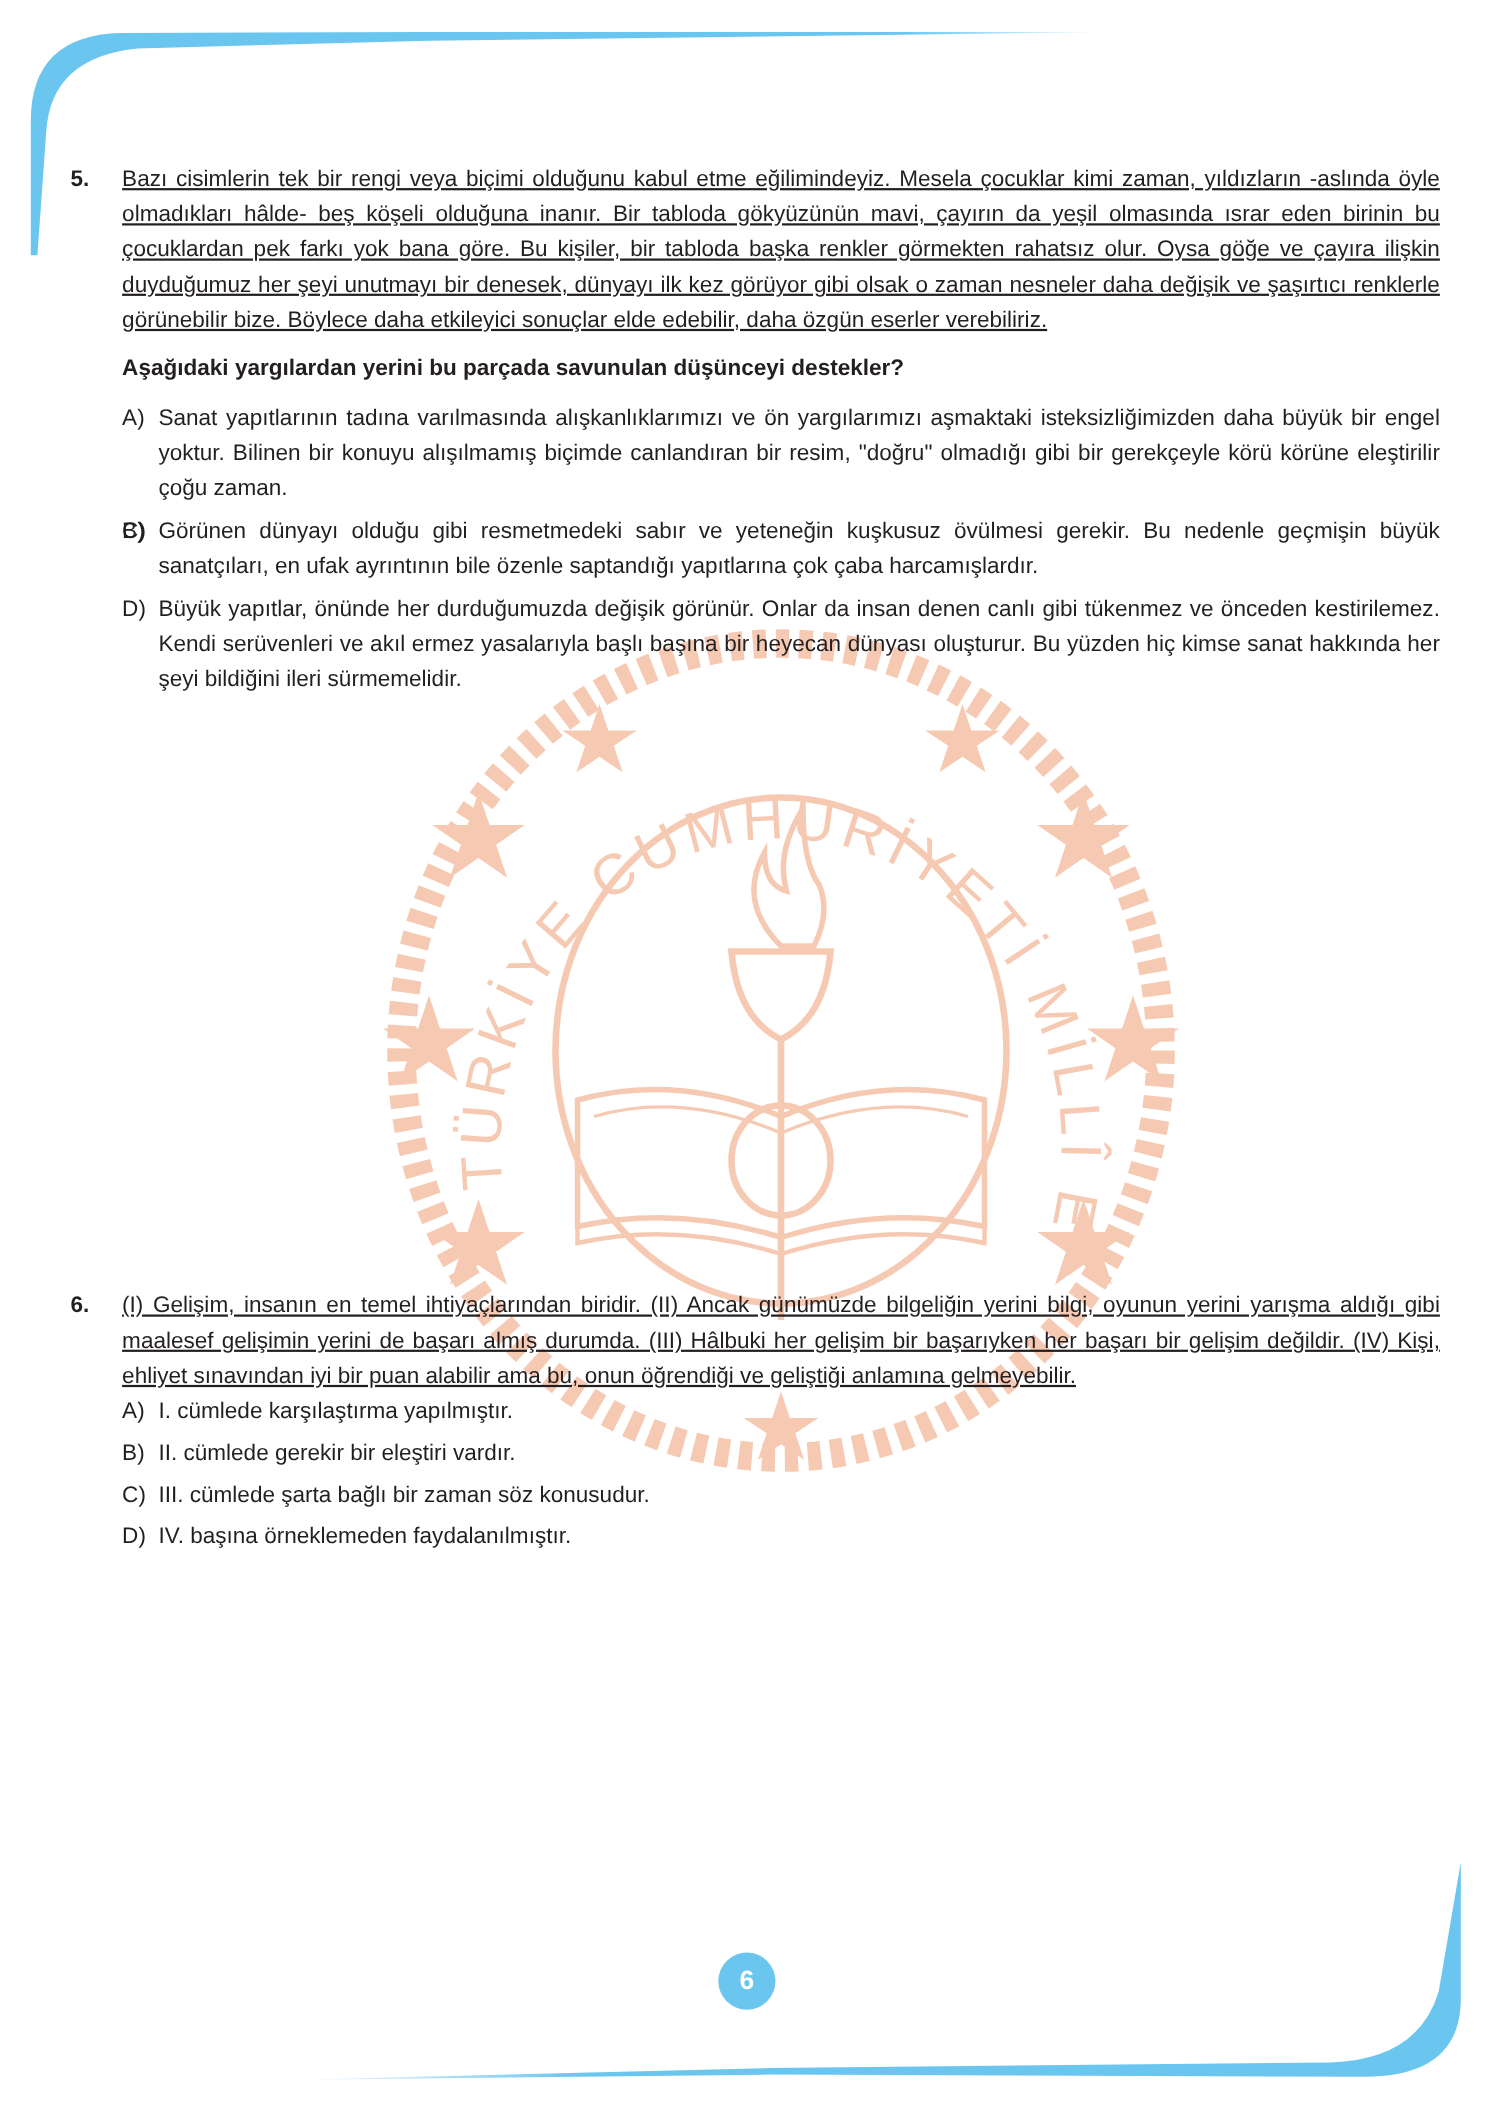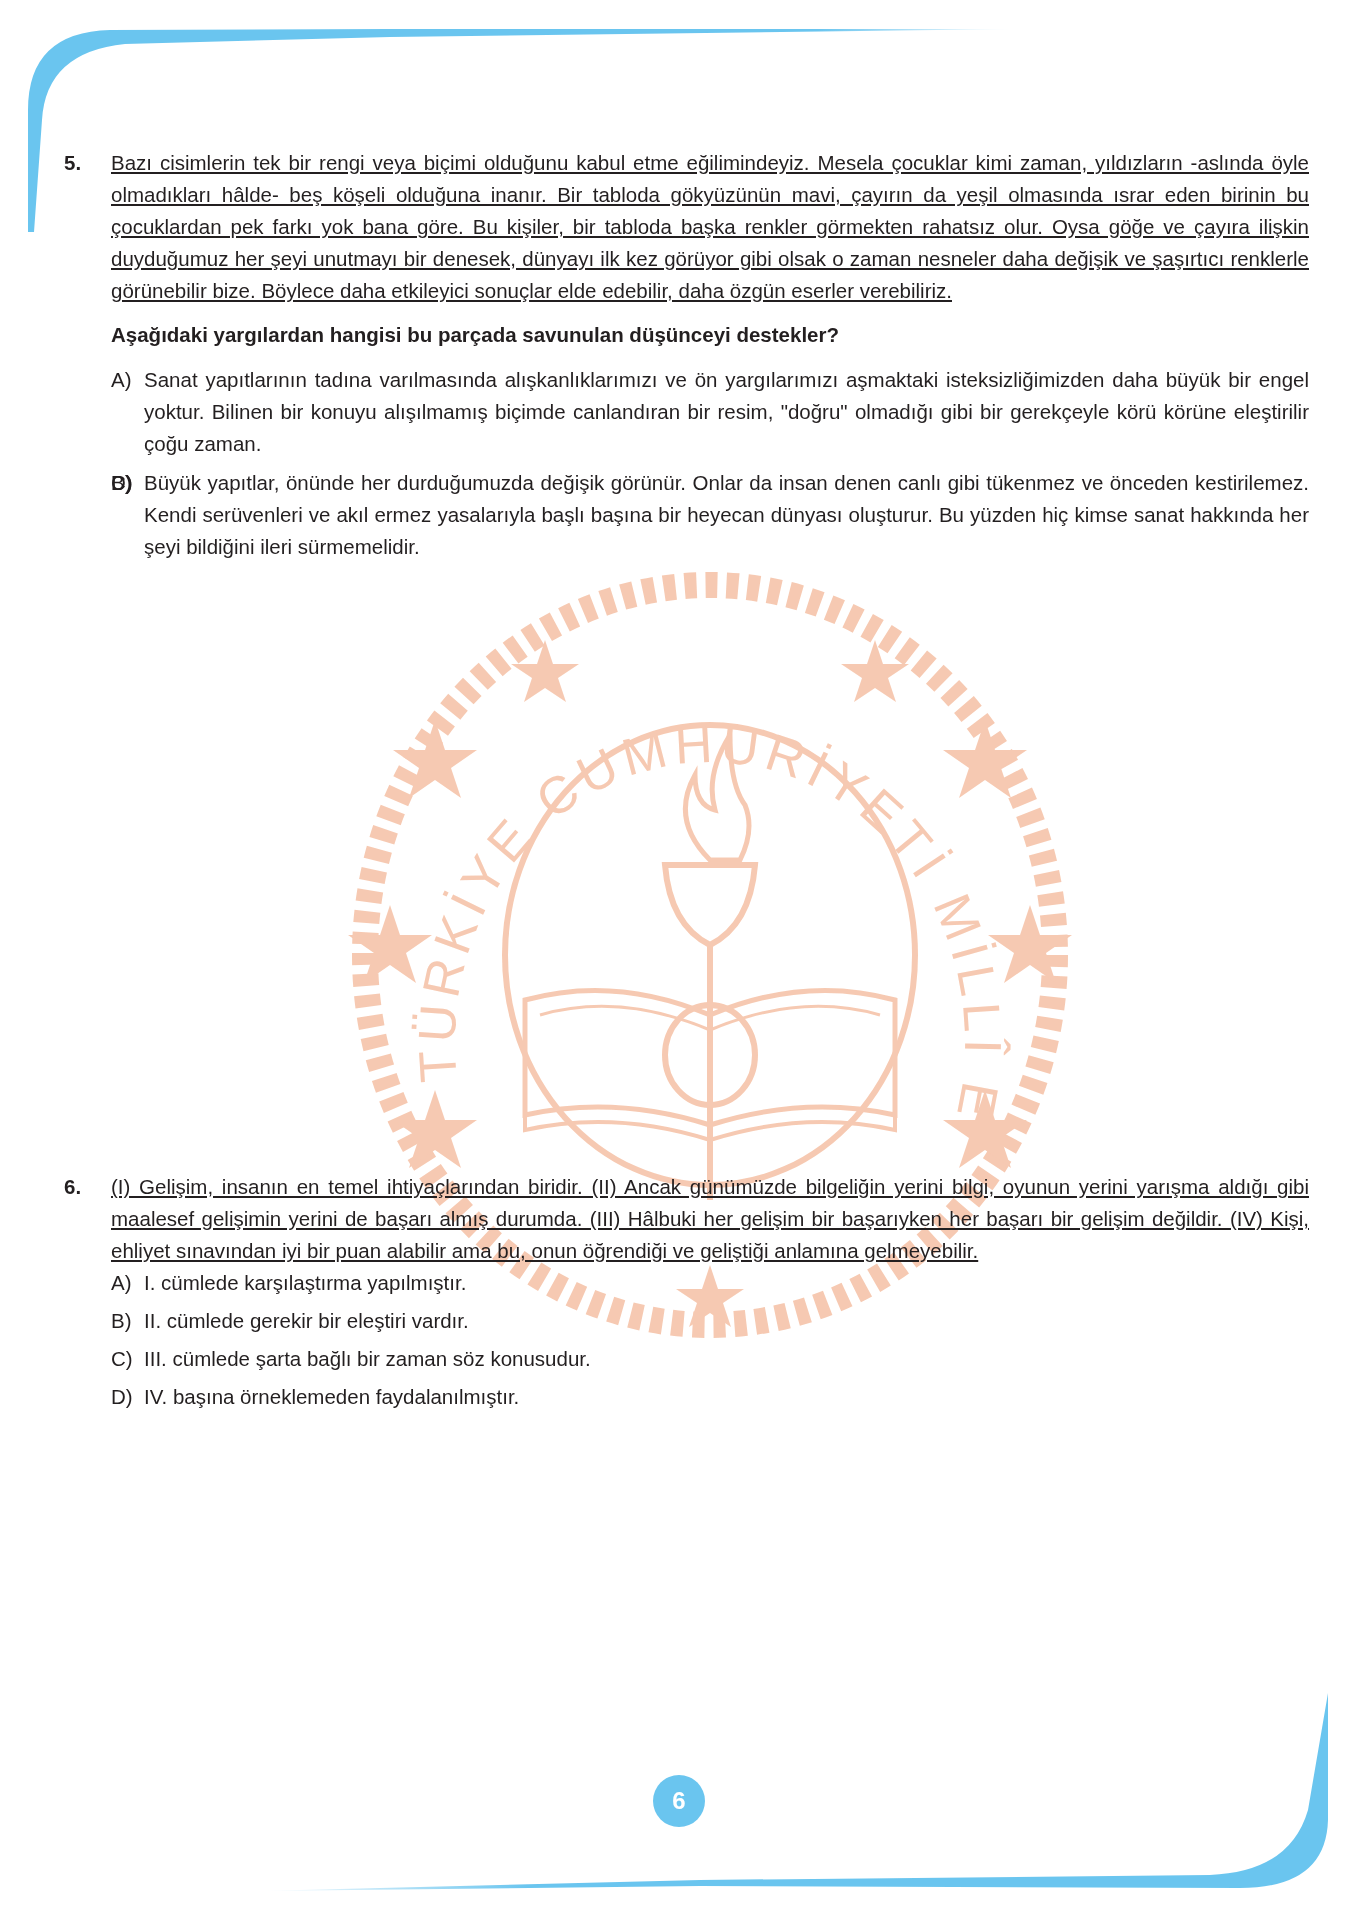--- a/index.html
+++ b/index.html
@@ -154,31 +154,32 @@
     <path id="ringPath" d="M 130 560 A 255 280 0 1 1 620 560"></path>
   </defs>
   <text font-family="Liberation Sans, sans-serif" font-size="52" fill="#f6c7ae" letter-spacing="6">
     <textPath href="#ringPath" startOffset="4%">TÜRKİYE CUMHURİYETİ MİLLÎ EĞİTİM BAKANLIĞI</textPath>
   </text>
 </svg>
 
 <div class="question" id="q5" style="top: 147px;">
   <span class="q-num">5.</span>
   <div class="q-body">Bazı cisimlerin tek bir rengi veya biçimi olduğunu kabul etme eğilimindeyiz. Mesela çocuklar kimi zaman, yıldızların -aslında öyle olmadıkları hâlde- beş köşeli olduğuna inanır. Bir tabloda gökyüzünün mavi, çayırın da yeşil olmasında ısrar eden birinin bu çocuklardan pek farkı yok bana göre. Bu kişiler, bir tabloda başka renkler görmekten rahatsız olur. Oysa göğe ve çayıra ilişkin duyduğumuz her şeyi unutmayı bir denesek, dünyayı ilk kez görüyor gibi olsak o zaman nesneler daha değişik ve şaşırtıcı renklerle görünebilir bize. Böylece daha etkileyici sonuçlar elde edebilir, daha özgün eserler verebiliriz.</div>
-  <div class="q-prompt">Aşağıdaki yargılardan hangisi bu parçada savunulan düşünceyi destekler?</div>
+  <div class="q-prompt">Aşağıdaki yargılardan yerini bu parçada savunulan düşünceyi destekler?</div>
   <div class="options">
     <div class="option">
       <span class="opt-letter">A)</span>
       <span>Sanat yapıtlarının tadına varılmasında alışkanlıklarımızı ve ön yargılarımızı aşmaktaki isteksizliğimizden daha büyük bir engel yoktur. Bilinen bir konuyu alışılmamış biçimde canlandıran bir resim, "doğru" olmadığı gibi bir gerekçeyle körü körüne eleştirilir çoğu zaman.</span>
     </div>
     <div class="option">
       <span class="opt-letter">B)</span>
     </div>
     <div class="option">
       <span class="opt-letter">C)</span>
+      <span>Görünen dünyayı olduğu gibi resmetmedeki sabır ve yeteneğin kuşkusuz övülmesi gerekir. Bu nedenle geçmişin büyük sanatçıları, en ufak ayrıntının bile özenle saptandığı yapıtlarına çok çaba harcamışlardır.</span>
     </div>
     <div class="option">
       <span class="opt-letter">D)</span>
       <span>Büyük yapıtlar, önünde her durduğumuzda değişik görünür. Onlar da insan denen canlı gibi tükenmez ve önceden kestirilemez. Kendi serüvenleri ve akıl ermez yasalarıyla başlı başına bir heyecan dünyası oluşturur. Bu yüzden hiç kimse sanat hakkında her şeyi bildiğini ileri sürmemelidir.</span>
     </div>
   </div>
 </div>
 
 <div class="question" id="q6" style="top: 1171px;">
   <span class="q-num">6.</span>

